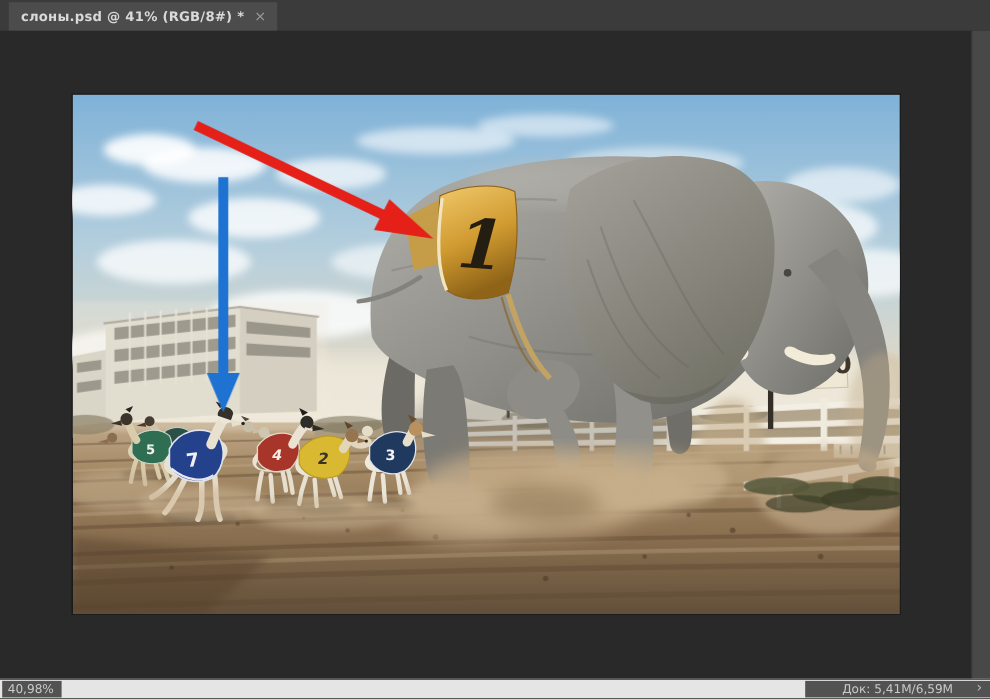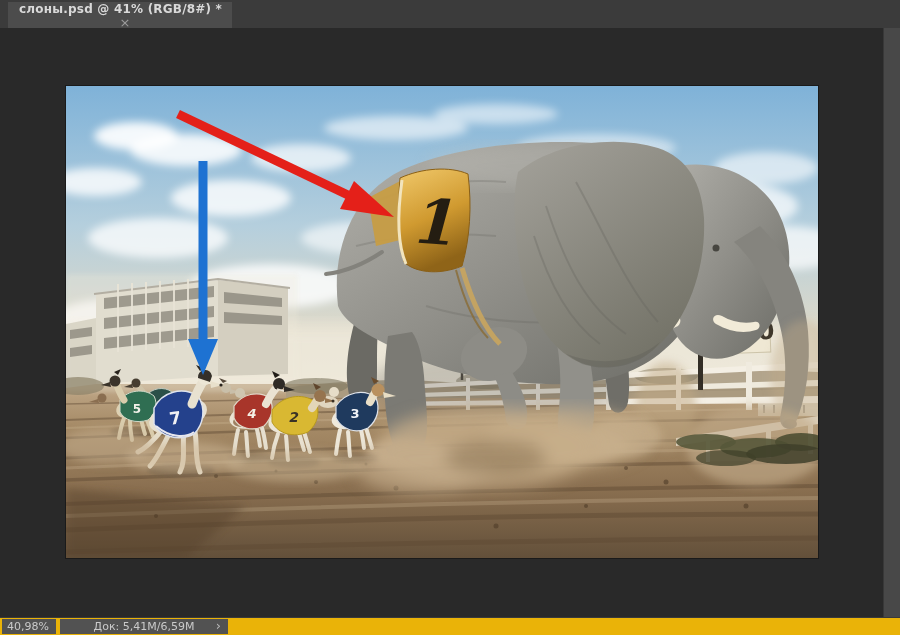--- a/index.html
+++ b/index.html
@@ -11,34 +11,34 @@
   
   .tabbar{
     position:absolute;top:0;left:0;right:0;height:28px;
     background:#3b3b3b;border-bottom:1px solid #2e2e2e;
     display:flex;align-items:flex-end;
   }
   .tab{
     margin-left:8px;height:26px;background:#4c4c4c;
     display:flex;align-items:center;padding:0 10px 0 11px;
     font-size:12px;font-weight:bold;color:#d9d9d9;letter-spacing:.2px;
-    white-space:nowrap;cursor:default;flex-direction:column;
+    white-space:nowrap;cursor:default;
   }
   .tab-close{margin-left:9px;color:#9c9c9c;font-weight:normal;font-size:13px;line-height:1;}
   
   .canvas-area{position:absolute;top:28px;left:0;right:16px;bottom:17px;background:#292929;}
   .image-frame{position:absolute;left:66px;top:58px;width:752px;height:472px;box-shadow:0 0 0 1px rgba(0,0,0,.35);}
   .image-frame svg{display:block;}
   
   .vscroll{position:absolute;top:28px;right:0;bottom:17px;width:16px;background:#484848;border-left:1px solid #383838;}
   
   .statusbar{
-    position:absolute;left:0;right:0;bottom:0;height:17px;background:#eab308;
+    position:absolute;left:0;right:0;bottom:0;height:17px;background:#e5e5e5;
     border-top:1px solid #3a3a3a;display:flex;align-items:center;
-    font-size:11px;color:#cacaca;
+    font-size:11px;color:#cacaca;justify-content:space-between;
   }
   .zoom-field{margin-left:2px;width:54px;height:15px;background:#525252;display:flex;align-items:center;padding-left:5px;box-sizing:border-box;}
   .doc-seg{margin-left:4px;width:168px;height:15px;background:#525252;position:relative;display:flex;align-items:center;justify-content:center;}
   .doc-chevron{position:absolute;right:7px;top:-1px;color:#b8b8b8;font-size:13px;line-height:15px;}
   
   .num{font-family:"DejaVu Sans",sans-serif;font-weight:bold;}
   .serifnum{font-family:"DejaVu Serif",serif;font-weight:bold;font-style:italic;}
 </style>
 </head>
 <body>

